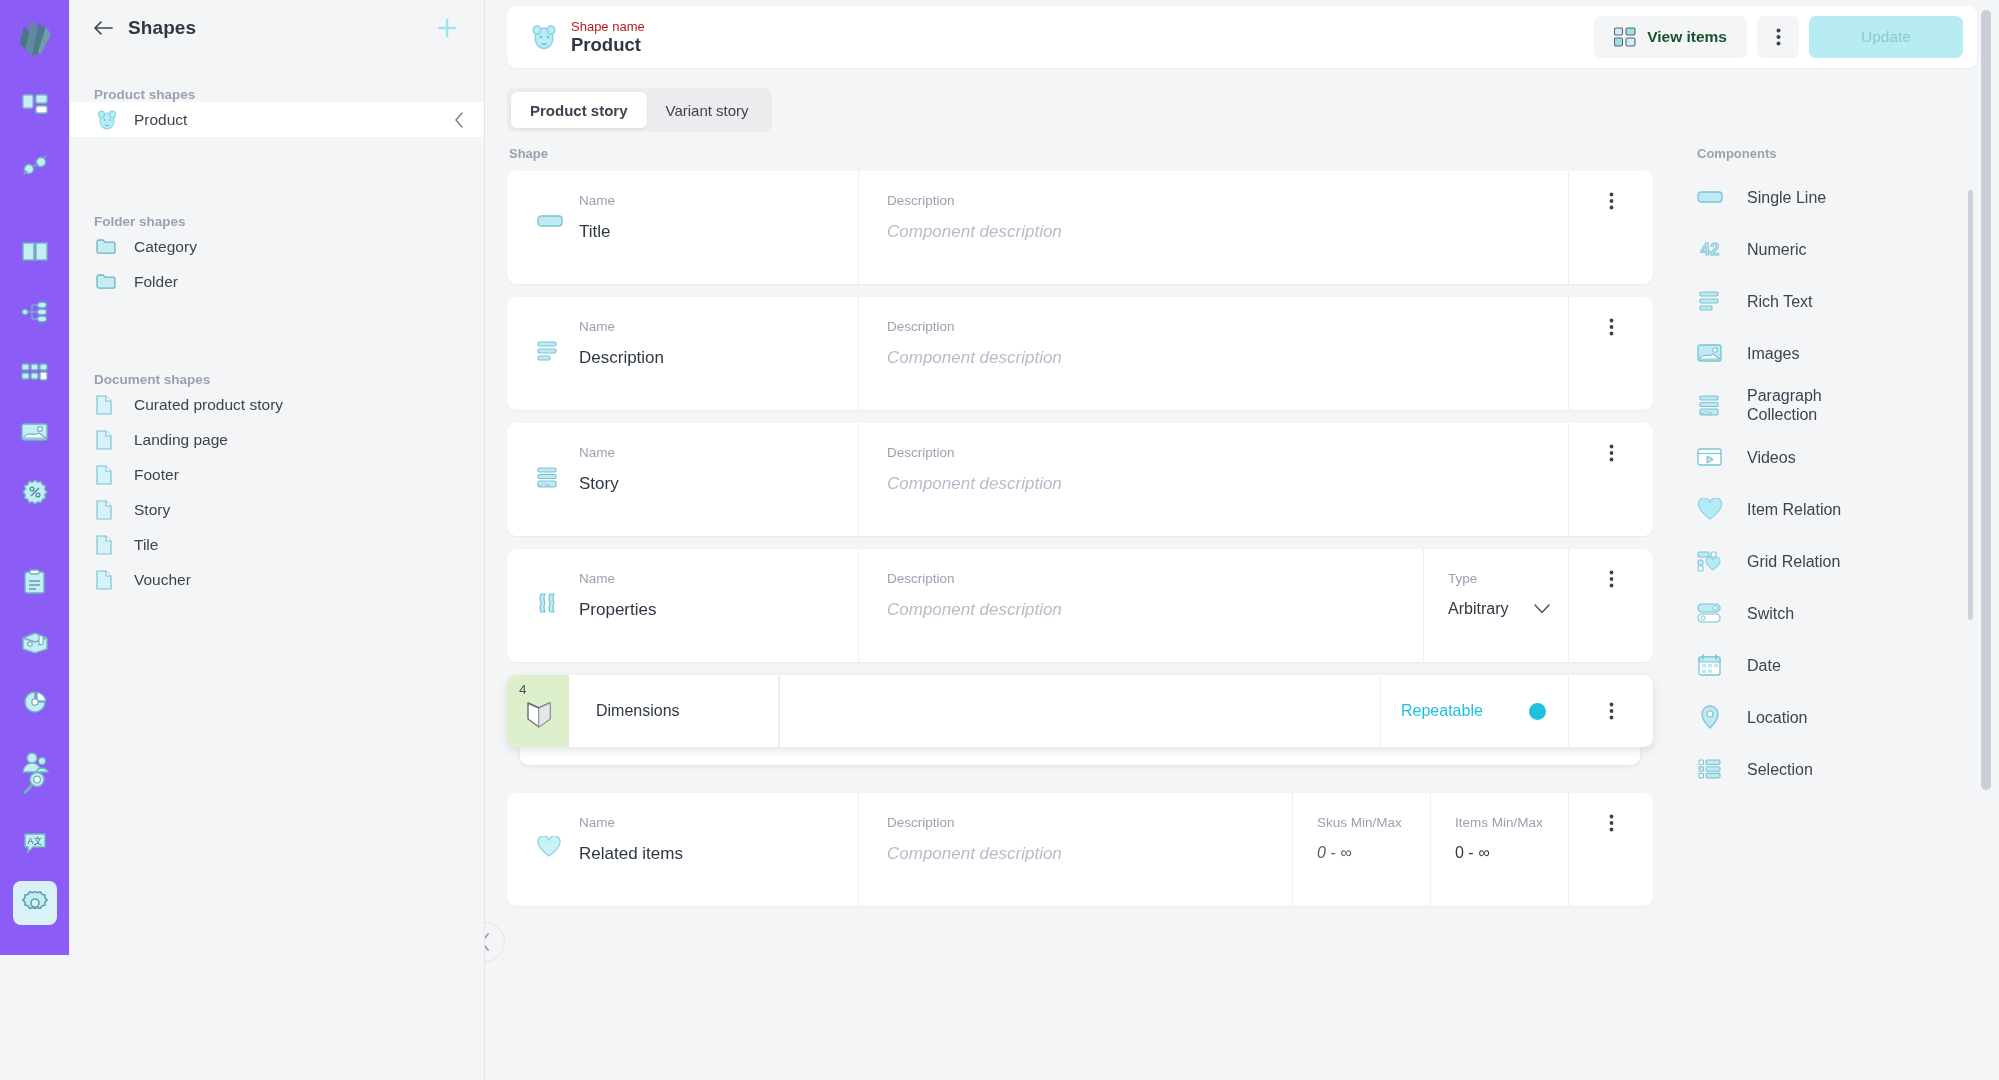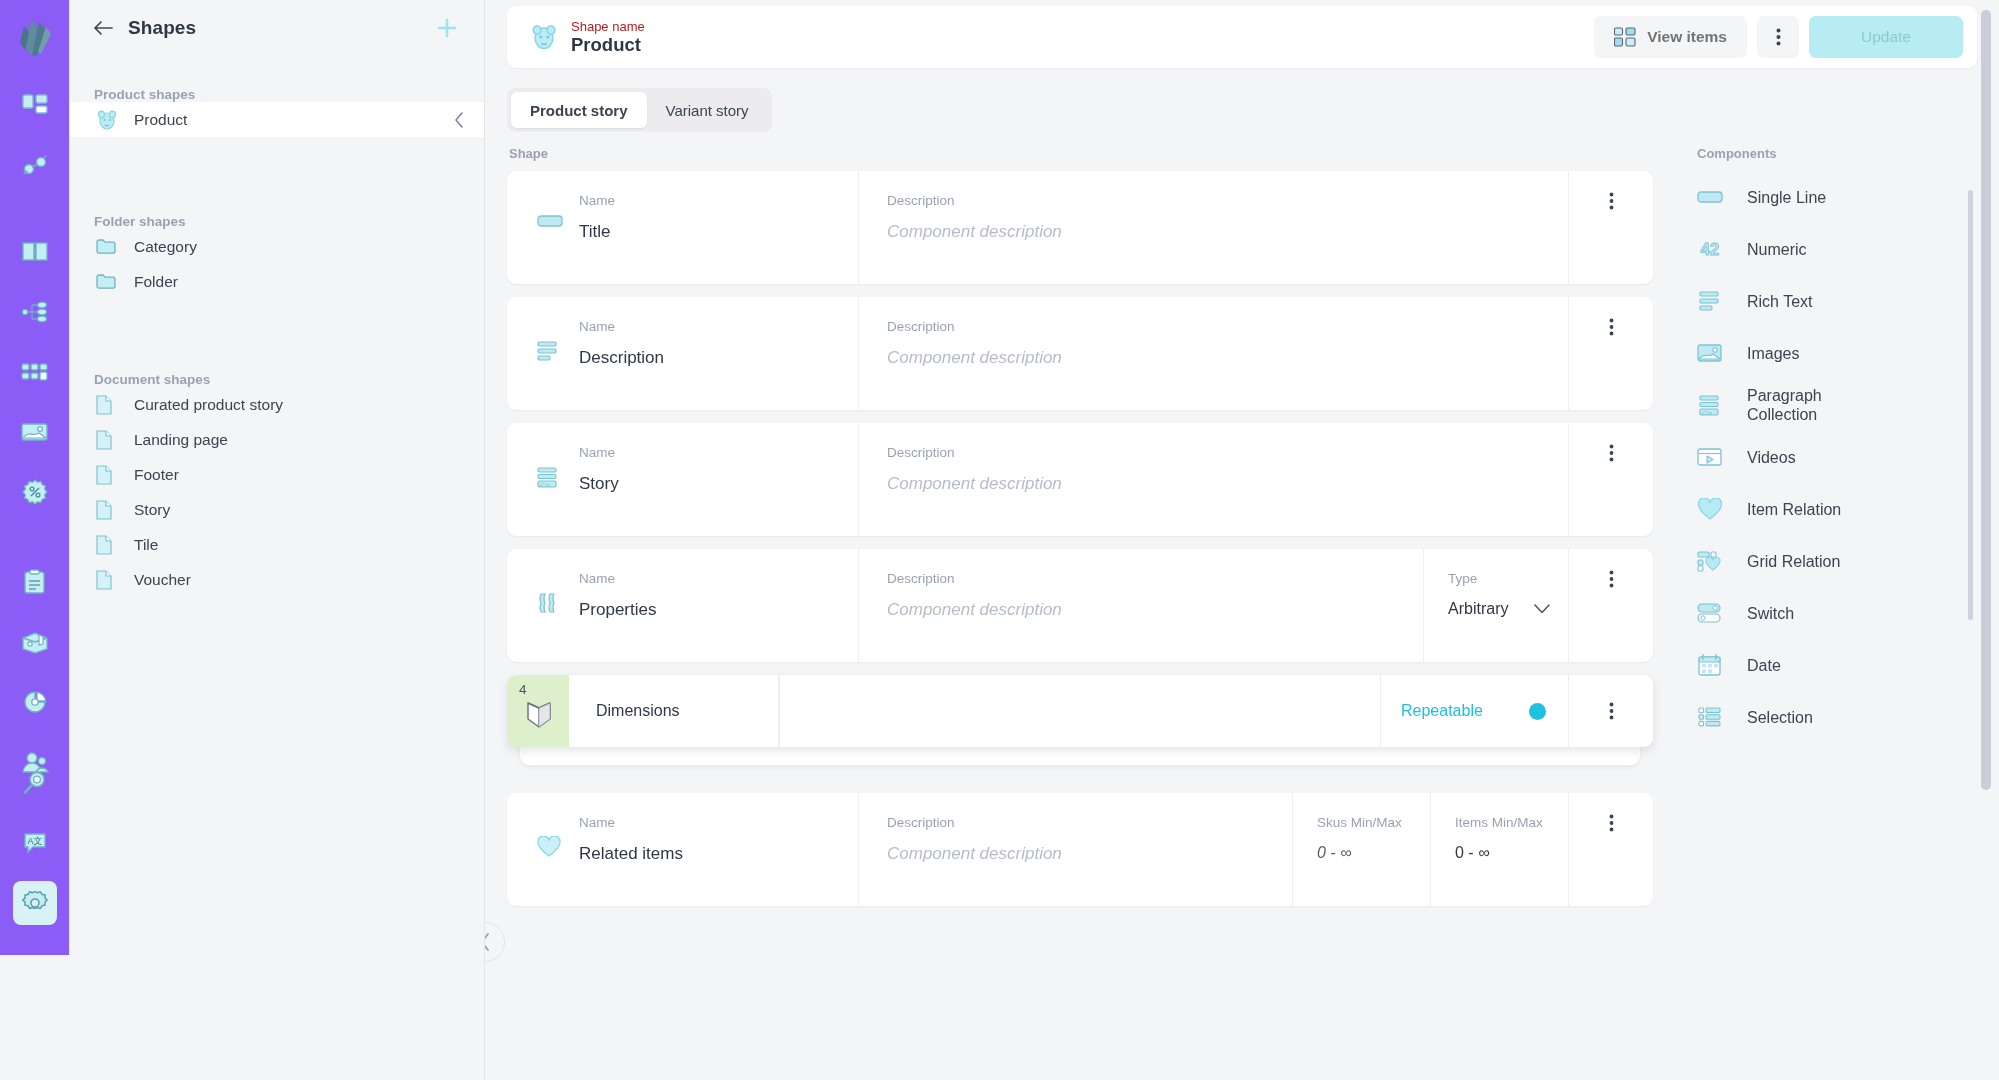--- a/index.html
+++ b/index.html
@@ -75,21 +75,21 @@
     box-shadow: 0 1px 2px rgba(16,24,40,.04);
   }
   .shape-id { display: flex; align-items: center; }
   .shape-id .avatar { width: 30px; height: 30px; display:flex; align-items:center; justify-content:center; margin-right: 12px;}
   .shape-id .lbl { font-size: 13px; color: #b91c1c; line-height: 15px; }
   .shape-id .val { font-size: 18.5px; color: #2f3845; font-weight: bold; line-height: 22px; }
   .topbar-actions { margin-left: auto; display: flex; align-items: center; gap: 10px; }
   .btn-view {
     height: 42px; background: #f4f5f7; border-radius: 7px;
     display: flex; align-items: center; gap: 11px;
-    padding: 0 20px; font-size: 15.5px; font-weight: bold; color: #737373;
+    padding: 0 20px; font-size: 15.5px; font-weight: bold; color: #14532d;
     border: none; cursor: pointer;
     font-family: "Liberation Sans", sans-serif;
   }
   .btn-kebab {
     width: 42px; height: 42px; background: #f4f5f7; border-radius: 7px;
     display: flex; align-items: center; justify-content: center; border:none; cursor:pointer;
   }
   .btn-update {
     height: 42px; min-width: 154px; background: #b6ecf2; border-radius: 7px;
     color: #8ec9d2; font-size: 15.5px; border: none;
@@ -864,20 +864,29 @@
                 <rect x="10" y="10" width="4" height="3.4" fill="#bfeaf3"></rect>
                 <rect x="16" y="10" width="4" height="3.4" fill="#bfeaf3"></rect>
                 <rect x="4" y="15.5" width="4" height="3.4" fill="#bfeaf3"></rect>
                 <rect x="10" y="15.5" width="4" height="3.4" fill="#bfeaf3"></rect>
               </svg>
             </span>
             <span class="lbl2">Date</span>
           </div>
 
 
+          <div class="comp-item">
+            <span class="ic">
+              <svg width="20" height="24" viewBox="0 0 20 24">
+                <path d="M10 1 A8 8 0 0 1 18 9 C18 15, 10 23, 10 23 S2 15, 2 9 A8 8 0 0 1 10 1 Z" fill="#bfeaf3" stroke="#7cc3d2" stroke-width="1.3"></path>
+                <circle cx="10" cy="9" r="3" fill="#fff" stroke="#7cc3d2" stroke-width="1.2"></circle>
+              </svg>
+            </span>
+            <span class="lbl2">Location</span>
+          </div>
 
           <div class="comp-item">
             <span class="ic">
               <svg width="24" height="22" viewBox="0 0 24 22">
                 <rect x="1" y="2" width="4.5" height="4.5" rx="1" fill="#fff" stroke="#7cc3d2" stroke-width="1.1"></rect>
                 <rect x="8" y="2" width="14" height="4.5" rx="1.3" fill="#bfeaf3" stroke="#7cc3d2" stroke-width="1.1"></rect>
                 <rect x="1" y="8.7" width="4.5" height="4.5" rx="1" fill="#bfeaf3" stroke="#7cc3d2" stroke-width="1.1"></rect>
                 <rect x="8" y="8.7" width="14" height="4.5" rx="1.3" fill="#bfeaf3" stroke="#7cc3d2" stroke-width="1.1"></rect>
                 <rect x="1" y="15.4" width="4.5" height="4.5" rx="1" fill="#fff" stroke="#7cc3d2" stroke-width="1.1"></rect>
                 <rect x="8" y="15.4" width="14" height="4.5" rx="1.3" fill="#bfeaf3" stroke="#7cc3d2" stroke-width="1.1"></rect>

